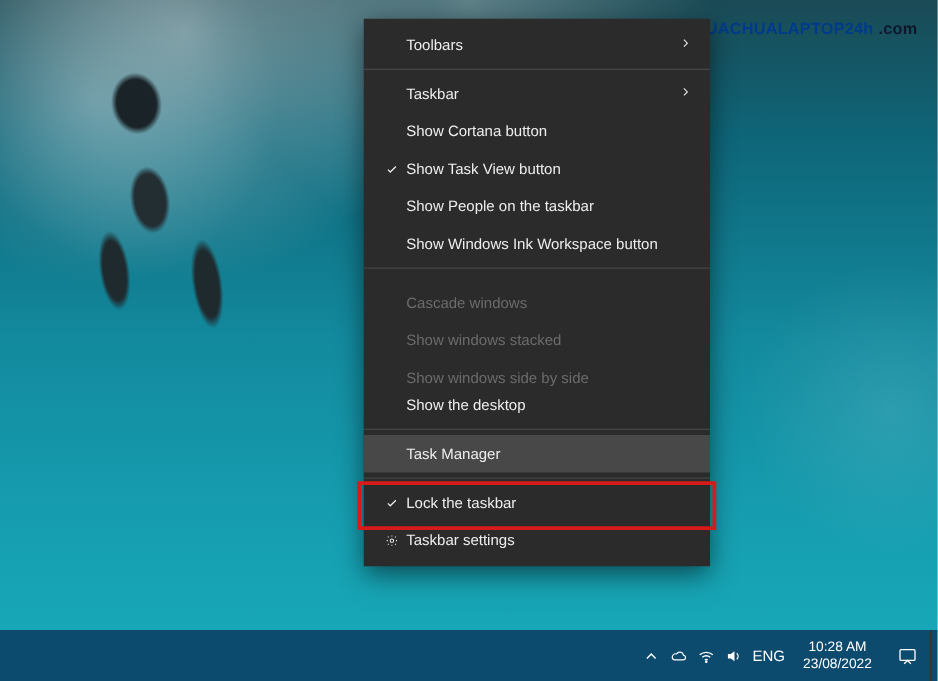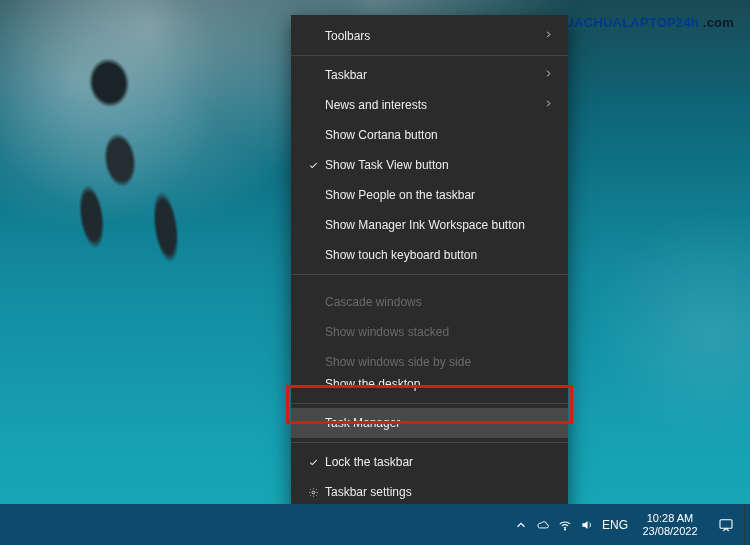--- a/index.html
+++ b/index.html
@@ -152,52 +152,40 @@
     <div class="menu-sep"></div>
     <div class="menu-item">
       <span class="col-icon"></span>
       <span class="label">Taskbar</span>
       <span class="arrow"><svg viewBox="0 0 24 24" fill="none" stroke="currentColor" stroke-width="2">
           <path d="M9 6l6 6-6 6"></path>
         </svg></span>
     </div>
     <div class="menu-item">
       <span class="col-icon"></span>
-      <span class="label">News and interests</span>
-      <span class="arrow"><svg viewBox="0 0 24 24" fill="none" stroke="currentColor" stroke-width="2">
-          <path d="M9 6l6 6-6 6"></path>
-        </svg></span>
-    </div>
-    <div class="menu-item">
-      <span class="col-icon"></span>
       <span class="label">Show Cortana button</span>
       <span class="arrow"></span>
     </div>
     <div class="menu-item">
       <span class="col-icon check-mark">
         <svg viewBox="0 0 24 24" fill="none" stroke="currentColor" stroke-width="2.2">
           <path d="M5 12.5l4.2 4.2L19 7"></path>
         </svg>
       </span>
       <span class="label">Show Task View button</span>
       <span class="arrow"></span>
     </div>
     <div class="menu-item">
       <span class="col-icon"></span>
       <span class="label">Show People on the taskbar</span>
       <span class="arrow"></span>
     </div>
     <div class="menu-item">
       <span class="col-icon"></span>
-      <span class="label">Show Manager Ink Workspace button</span>
-      <span class="arrow"></span>
-    </div>
-    <div class="menu-item">
-      <span class="col-icon"></span>
-      <span class="label">Show touch keyboard button</span>
+      <span class="label">Show Windows Ink Workspace button</span>
       <span class="arrow"></span>
     </div>
     <div class="menu-sep"></div>
     <div class="menu-item disabled">
       <span class="col-icon"></span>
       <span class="label">Cascade windows</span>
       <span class="arrow"></span>
     </div>
     <div class="menu-item disabled">
       <span class="col-icon"></span>

